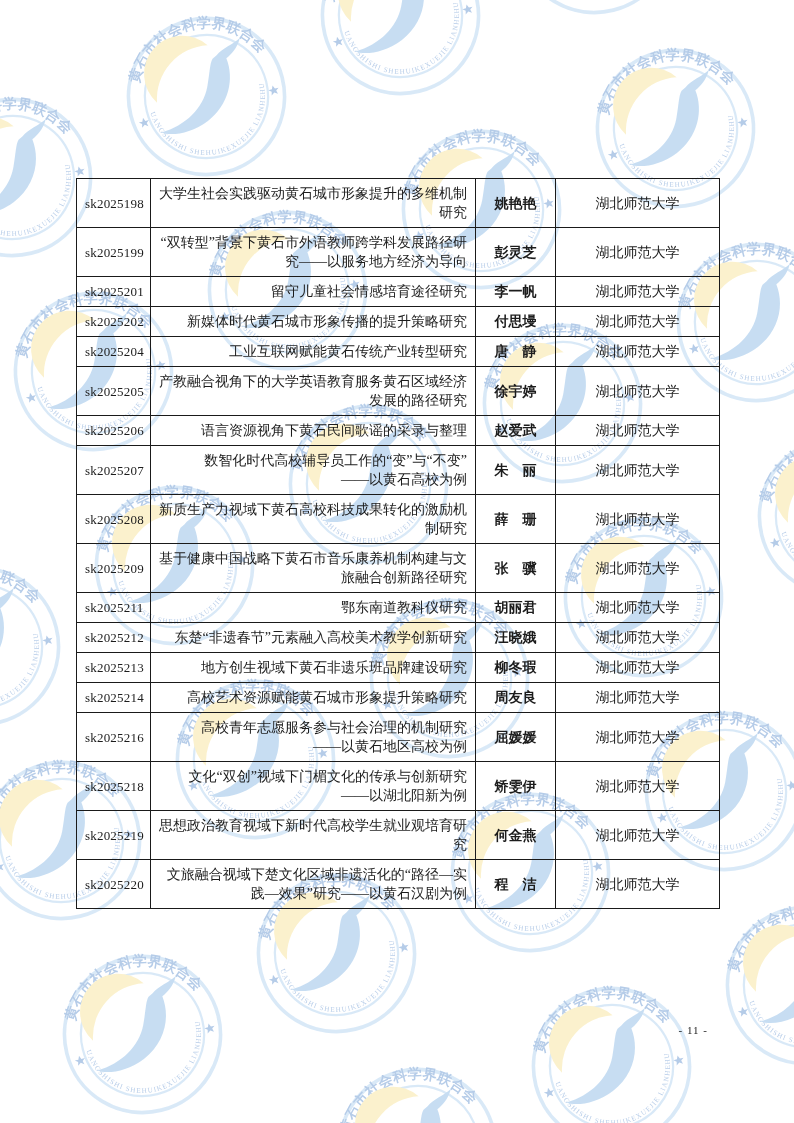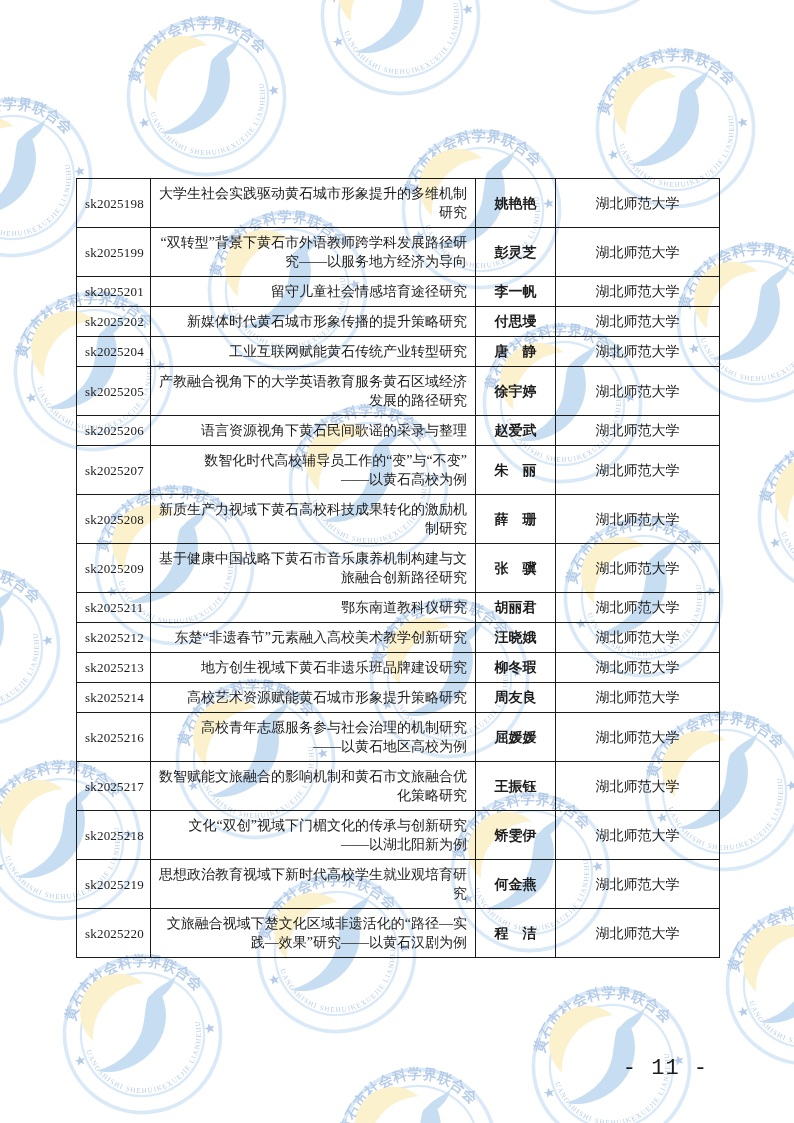--- a/index.html
+++ b/index.html
@@ -27,22 +27,22 @@
     line-height:19px;
     background:transparent;
   }
   table.projects{border:1.5px solid #1a1a1a;}
   td.c-id{font-size:13px;letter-spacing:.2px;}
   td.c-title{white-space:pre-line;text-align:right;}
   td.c-name{text-align:center;padding:5px 2px;font-weight:bold;}
   td.c-inst{text-align:center;padding:5px 2px;}
   
   .page-num{
-    position:absolute;top:1056px;right:86px;z-index:1;
-    font-size:22px;letter-spacing:1px;font-family:Liberation Mono, monospace;
+    position:absolute;top:1024px;right:86px;z-index:1;
+    font-size:11px;letter-spacing:1px;
   }
 </style>
 </head>
 <body>
 
 <div class="page">
 
   <svg width="0" height="0" style="position:absolute" aria-hidden="true">
     <defs>
       <symbol id="seal" viewBox="0 0 220 220">
@@ -242,26 +242,20 @@
             <td class="c-inst">湖北师范大学</td>
           </tr>
           <tr>
             <td class="c-id">sk2025216</td>
             <td class="c-title">高校青年志愿服务参与社会治理的机制研究
 ——以黄石地区高校为例</td>
             <td class="c-name">屈媛媛</td>
             <td class="c-inst">湖北师范大学</td>
           </tr>
           <tr>
-            <td class="c-id">sk2025217</td>
-            <td class="c-title">数智赋能文旅融合的影响机制和黄石市文旅融合优化策略研究</td>
-            <td class="c-name">王振钰</td>
-            <td class="c-inst">湖北师范大学</td>
-          </tr>
-          <tr>
             <td class="c-id">sk2025218</td>
             <td class="c-title">文化“双创”视域下门楣文化的传承与创新研究
 ——以湖北阳新为例</td>
             <td class="c-name">矫雯伊</td>
             <td class="c-inst">湖北师范大学</td>
           </tr>
           <tr>
             <td class="c-id">sk2025219</td>
             <td class="c-title">思想政治教育视域下新时代高校学生就业观培育研究</td>
             <td class="c-name">何金燕</td>

